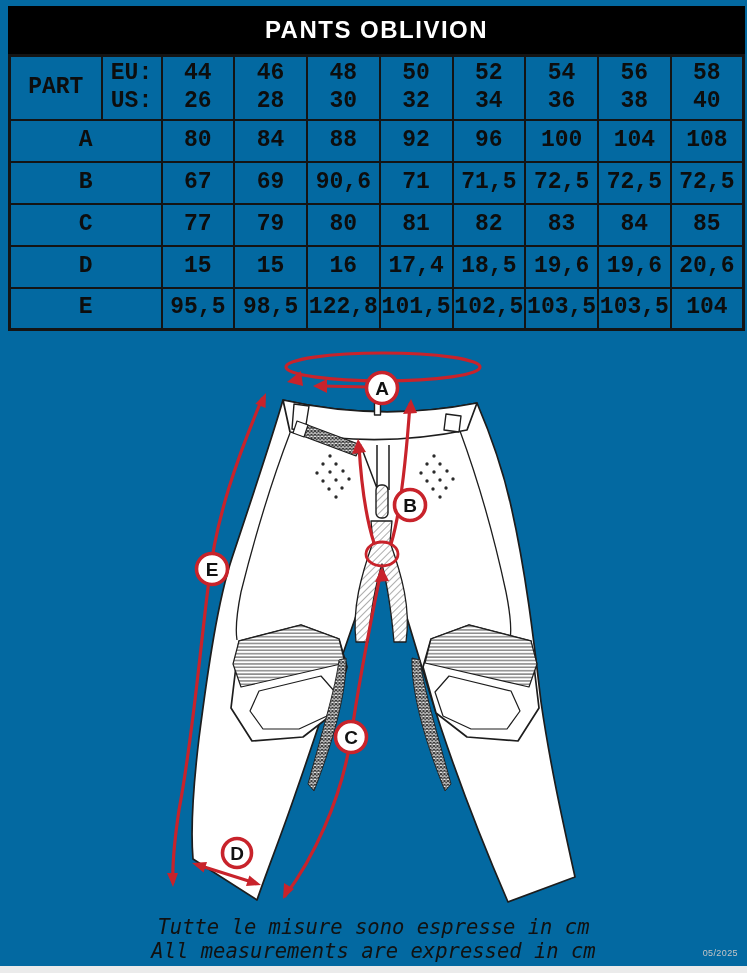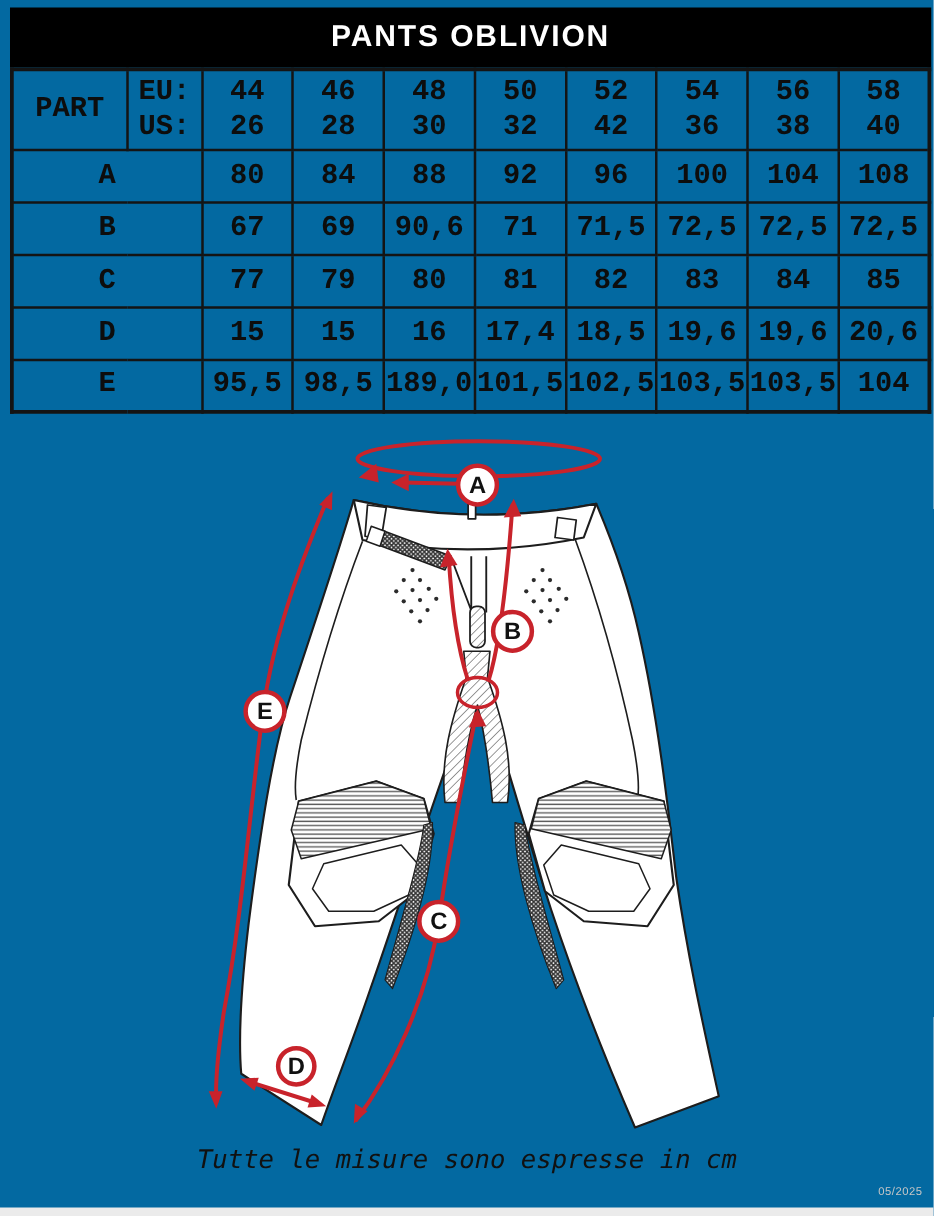--- a/index.html
+++ b/index.html
@@ -65,21 +65,21 @@
         <td class="hdr-size">
               <div>48</div>
               <div>30</div>
             </td>
         <td class="hdr-size">
               <div>50</div>
               <div>32</div>
             </td>
         <td class="hdr-size">
               <div>52</div>
-              <div>42</div>
+              <div>34</div>
             </td>
         <td class="hdr-size">
               <div>54</div>
               <div>36</div>
             </td>
         <td class="hdr-size">
               <div>56</div>
               <div>38</div>
             </td>
         <td class="hdr-size">
@@ -128,21 +128,21 @@
         <td>17,4</td>
         <td>18,5</td>
         <td>19,6</td>
         <td>19,6</td>
         <td>20,6</td>
       </tr>
       <tr class="data-row">
         <td colspan="2" class="label-cell">E</td>
         <td>95,5</td>
         <td>98,5</td>
-        <td>189,0</td>
+        <td>122,8</td>
         <td>101,5</td>
         <td>102,5</td>
         <td>103,5</td>
         <td>103,5</td>
         <td>104</td>
       </tr>
     </tbody>
       </table>
   </div>
 
@@ -256,16 +256,17 @@
     <g text-anchor="middle">
       <text class="circ" x="382" y="54.5">A</text>
       <text class="circ" x="410" y="171.5">B</text>
       <text class="circ" x="351" y="403.5">C</text>
       <text class="circ" x="237" y="519.5">D</text>
       <text class="circ" x="212" y="235.5">E</text>
     </g>
   </svg>
 
   <div class="footer-line" style="top:915px">Tutte le misure sono espresse in cm</div>
+  <div class="footer-line" style="top:939px">All measurements are expressed in cm</div>
   <div class="watermark">05/2025</div>
   <div class="bottom-strip"></div>
 
 </div>
 
 </body></html>

